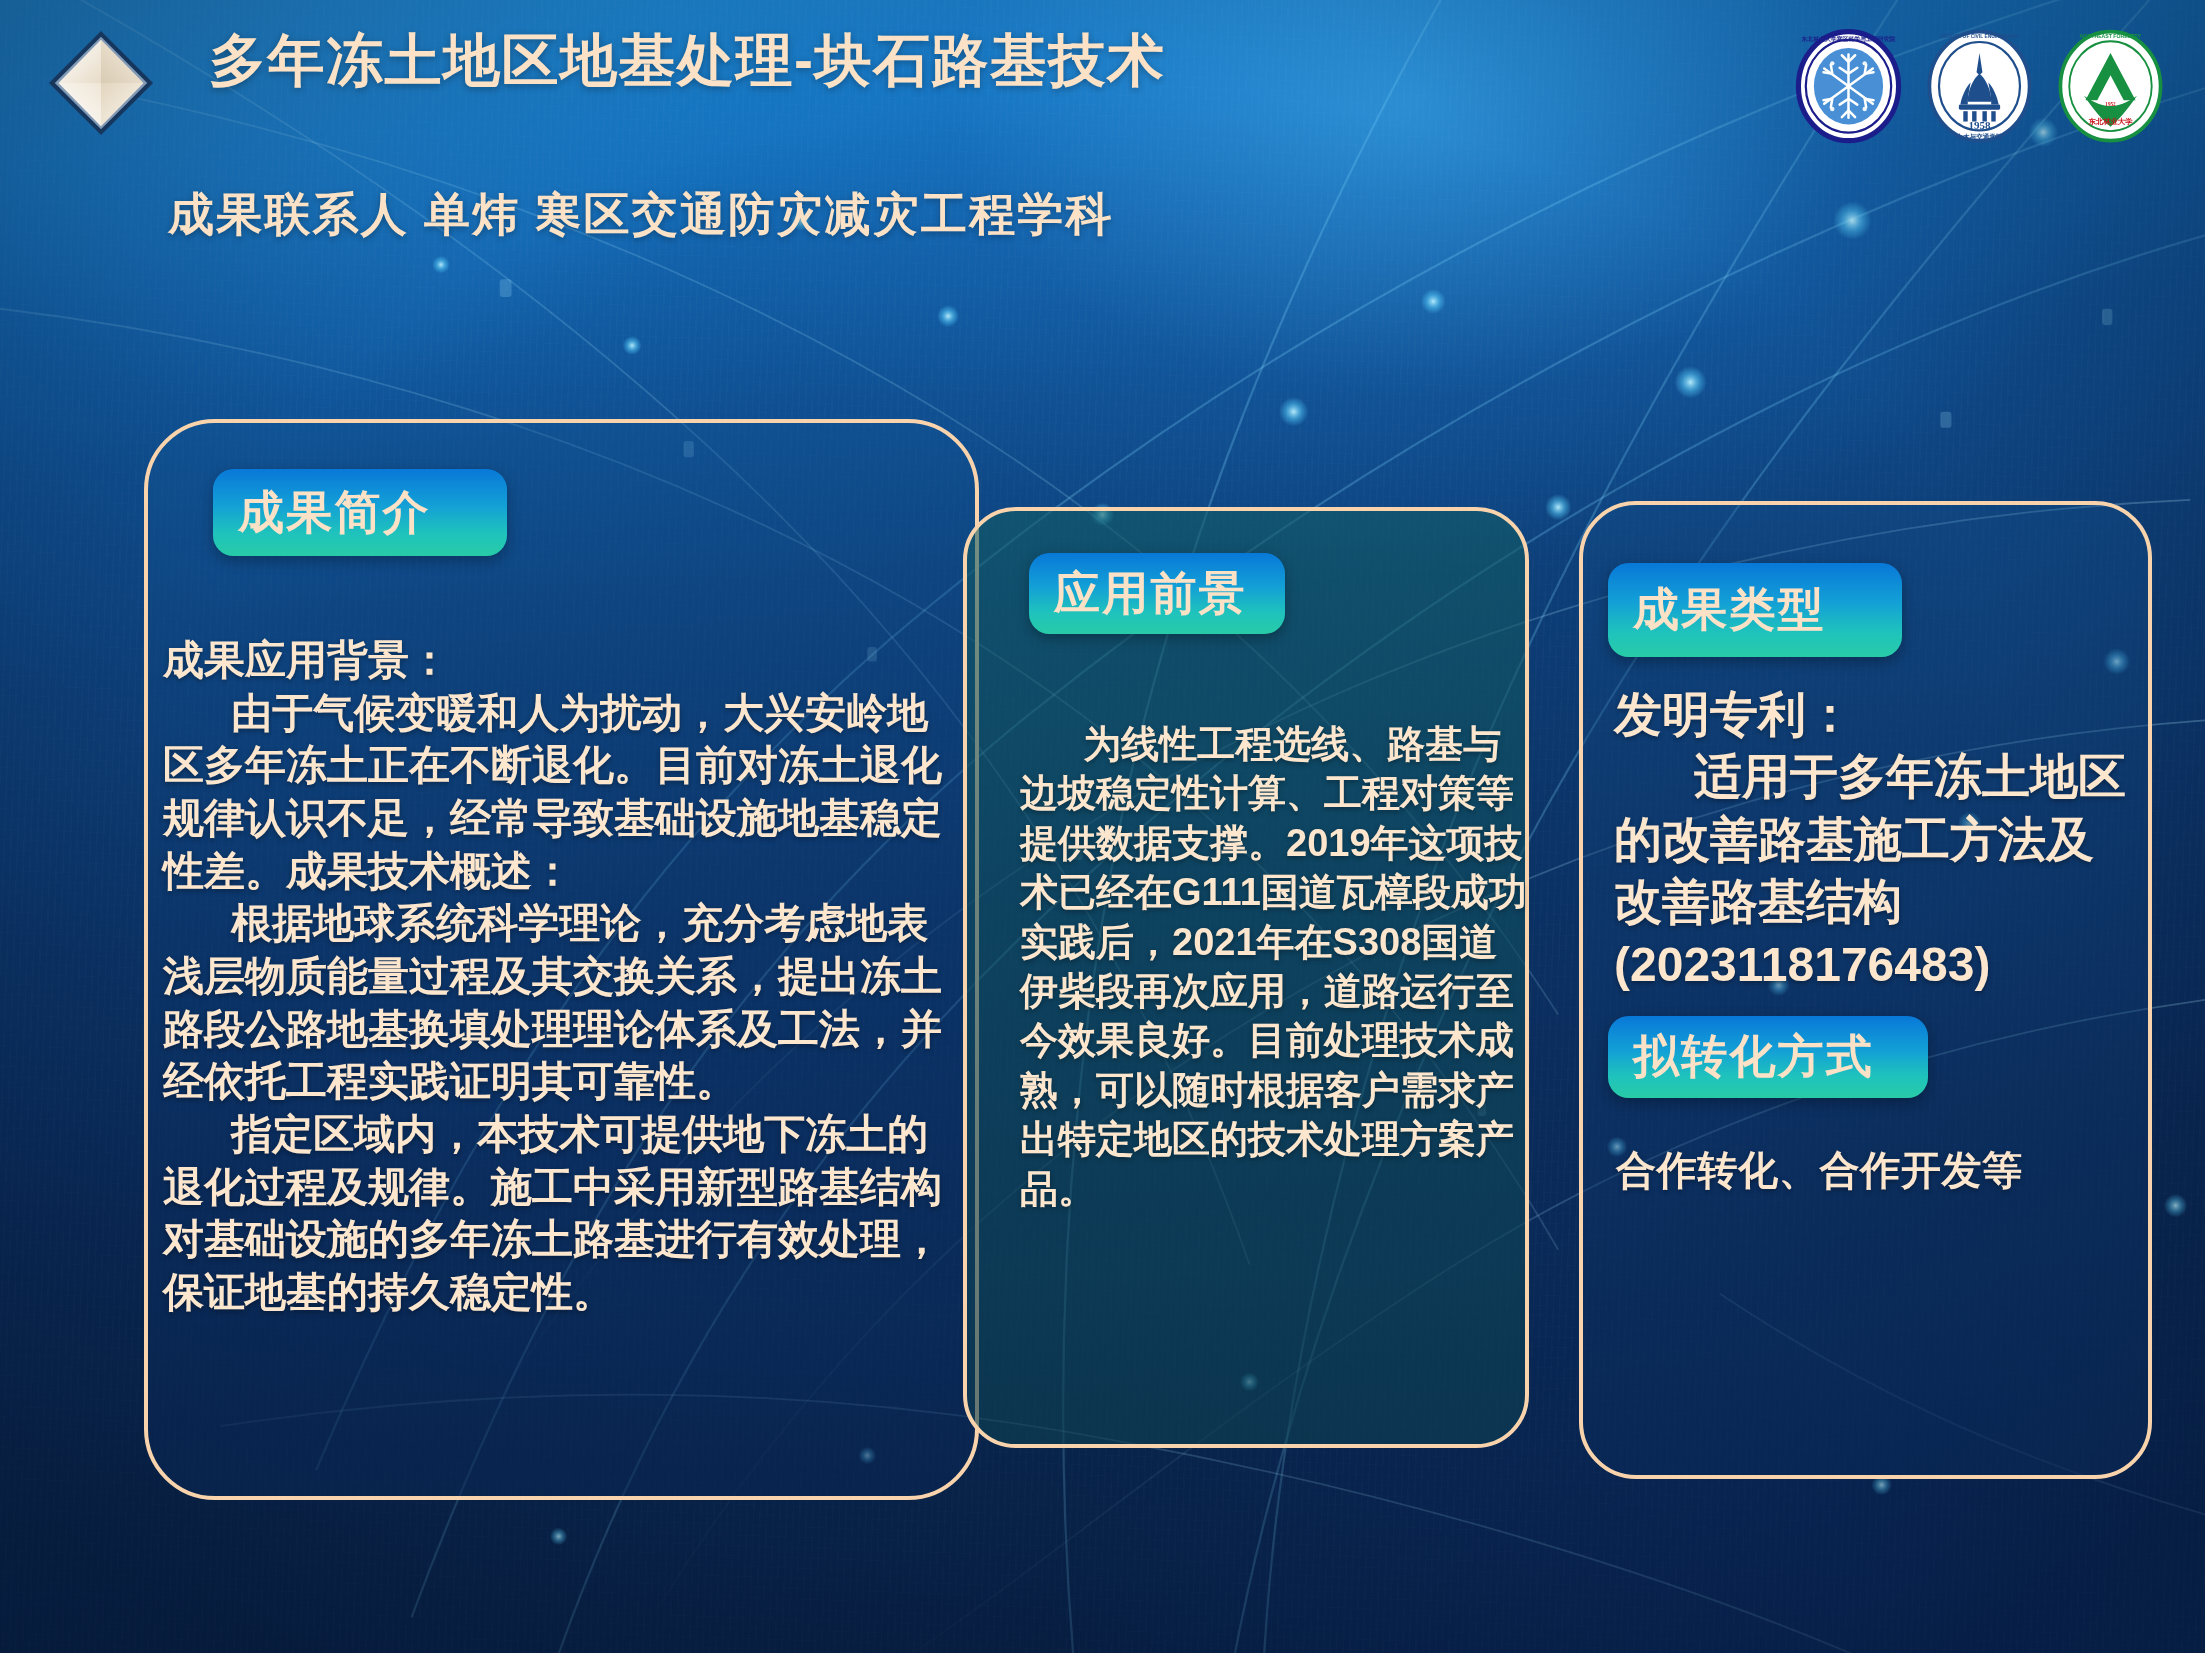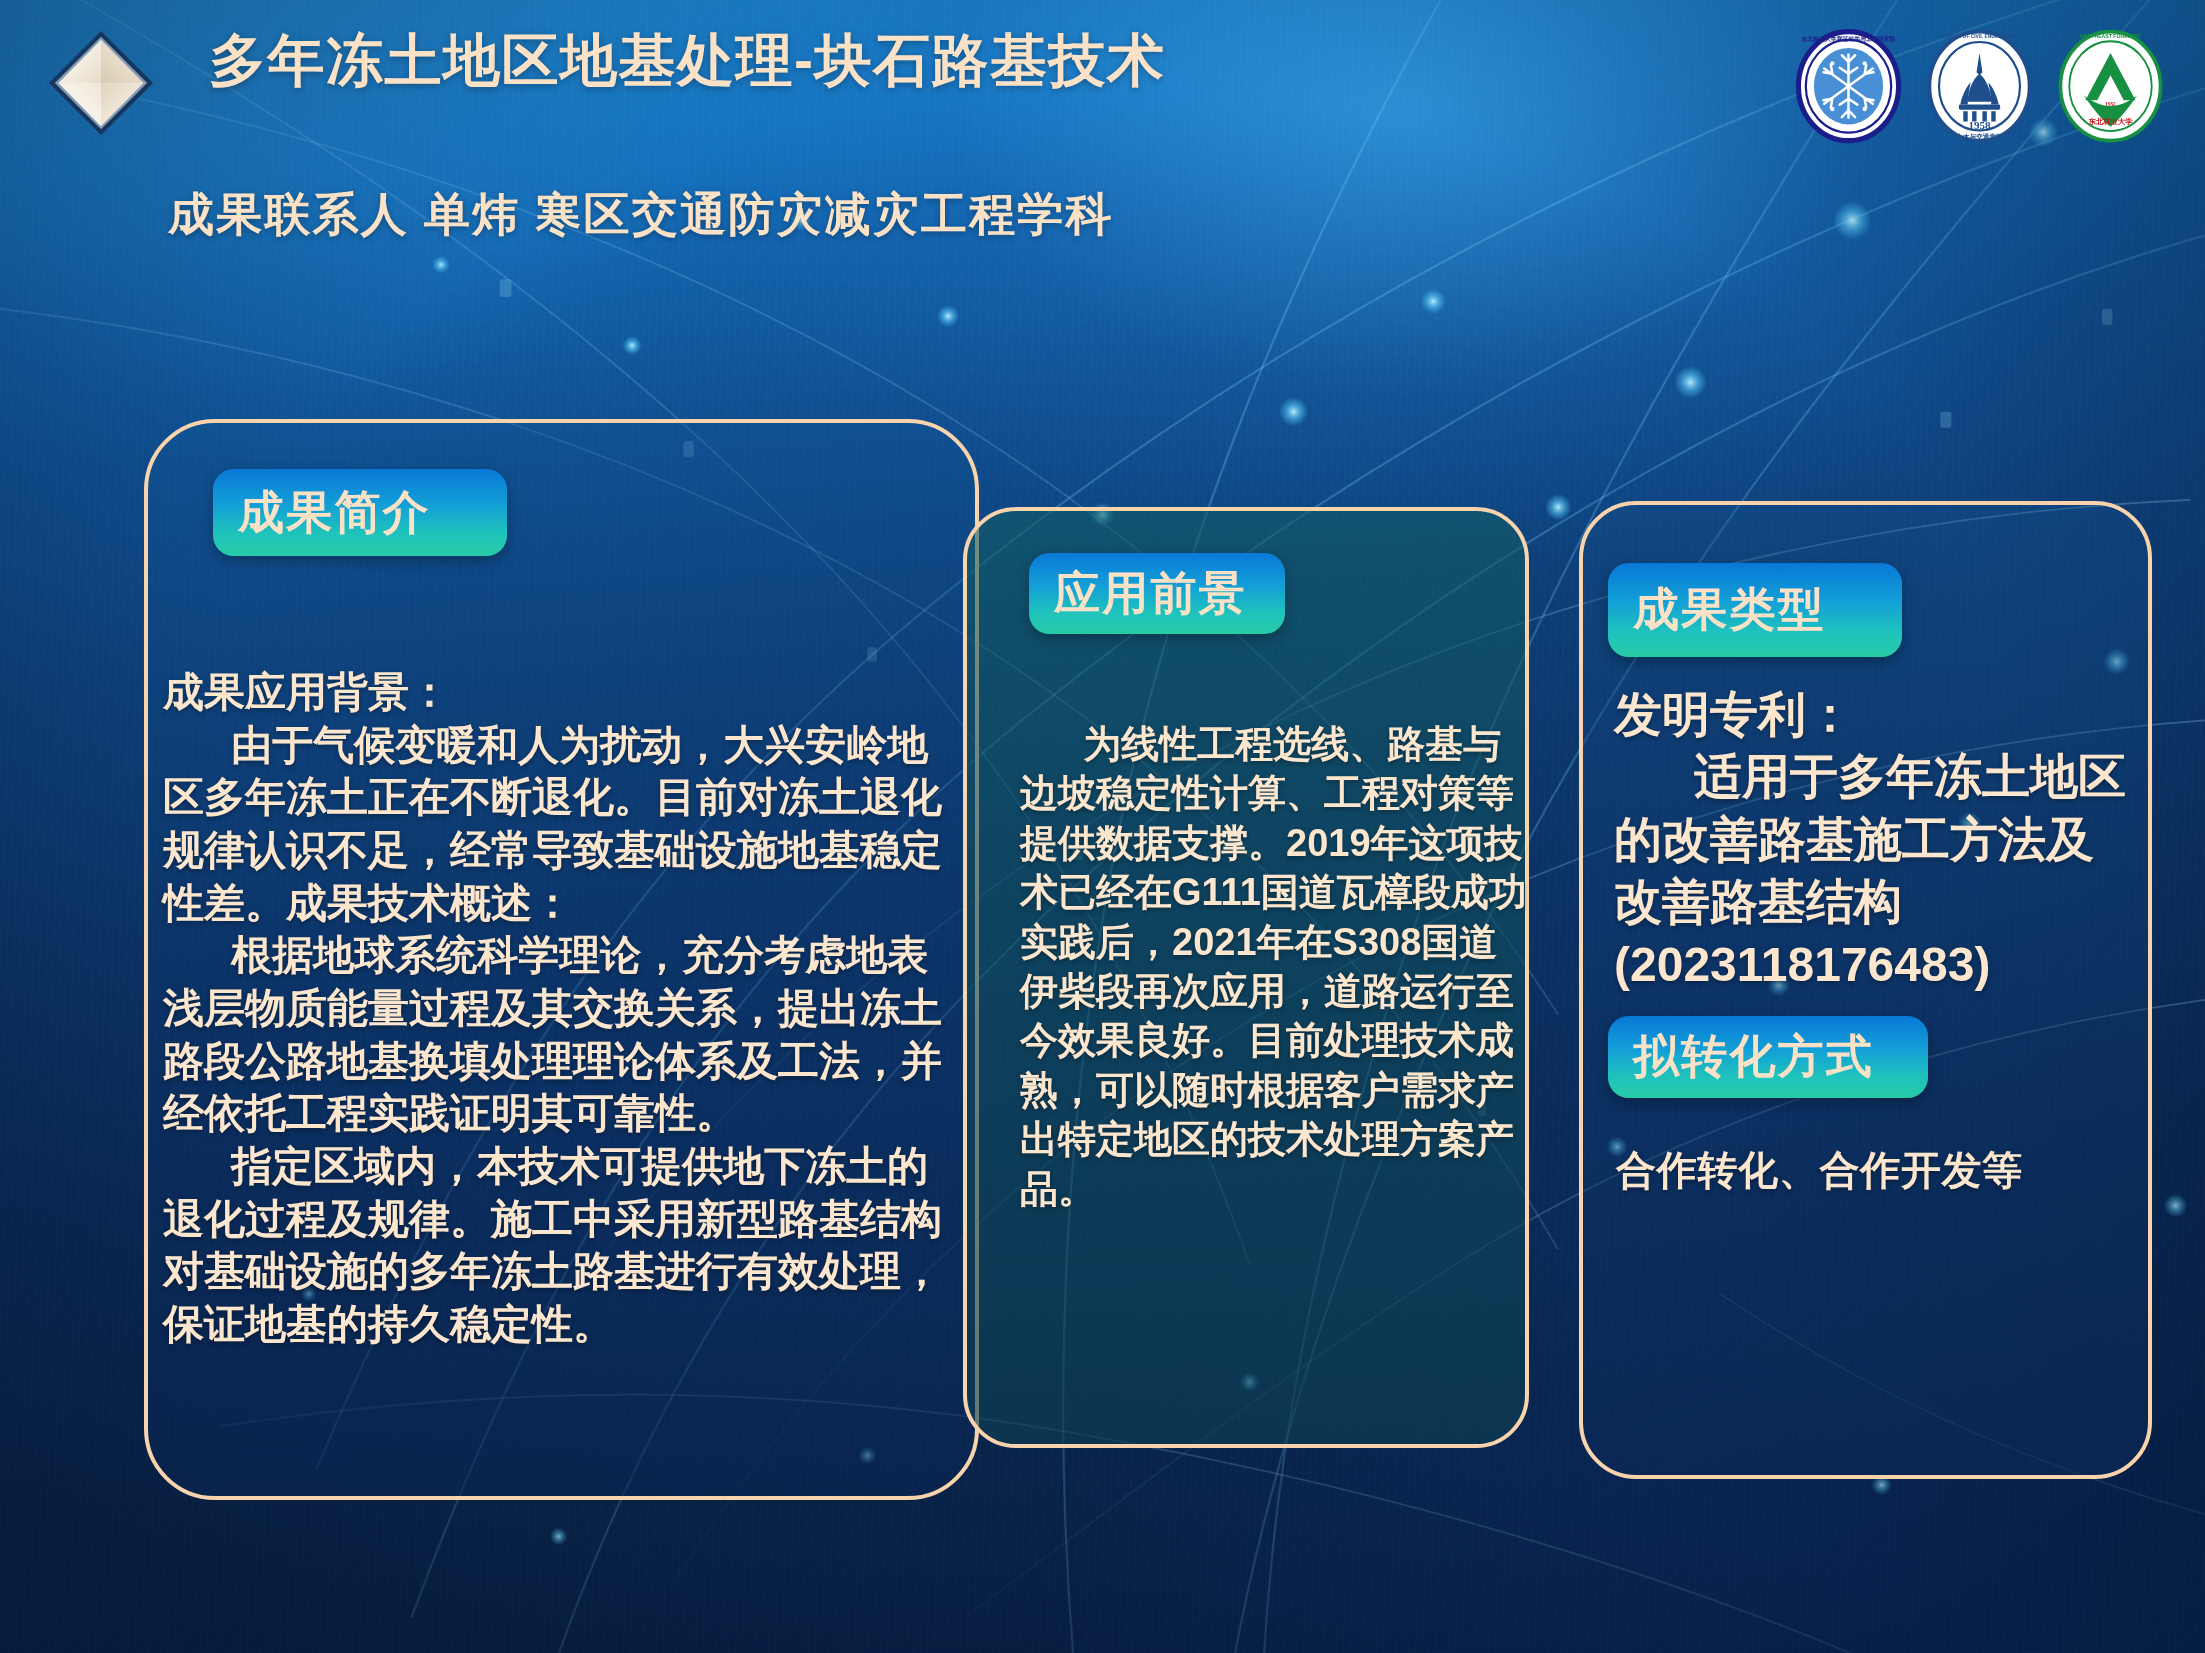--- a/index.html
+++ b/index.html
@@ -98,21 +98,21 @@
   .body-text{
     position:absolute;
     color:#FCE6CE;
     font-weight:700;
     text-shadow:0 1.5px 5.1px rgba(0,0,0,.35);
     white-space:pre-wrap;
     box-sizing:border-box;
   }
   .txt-1{
     left:163px;top:634px;width:779px;
-    font-size:41px;line-height:1.285;letter-spacing:0px;margin-top:32px;
+    font-size:41px;line-height:1.285;letter-spacing:0px;
   }
   .txt-2{
     left:1020px;top:720px;width:515px;
     font-size:38px;line-height:1.30;letter-spacing:0px;
   }
   .txt-3{
     left:1614px;top:684px;width:515px;
     font-size:48px;line-height:1.30;letter-spacing:0px;
   }
   .txt-4{

